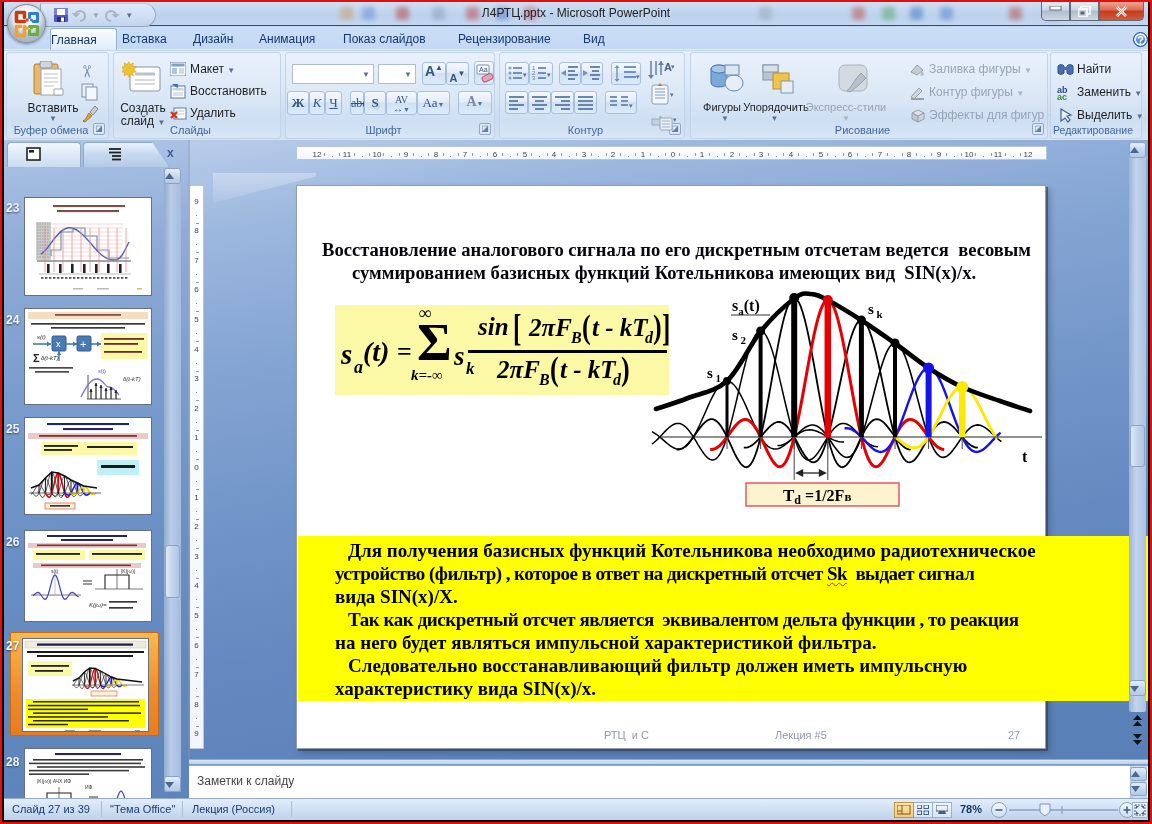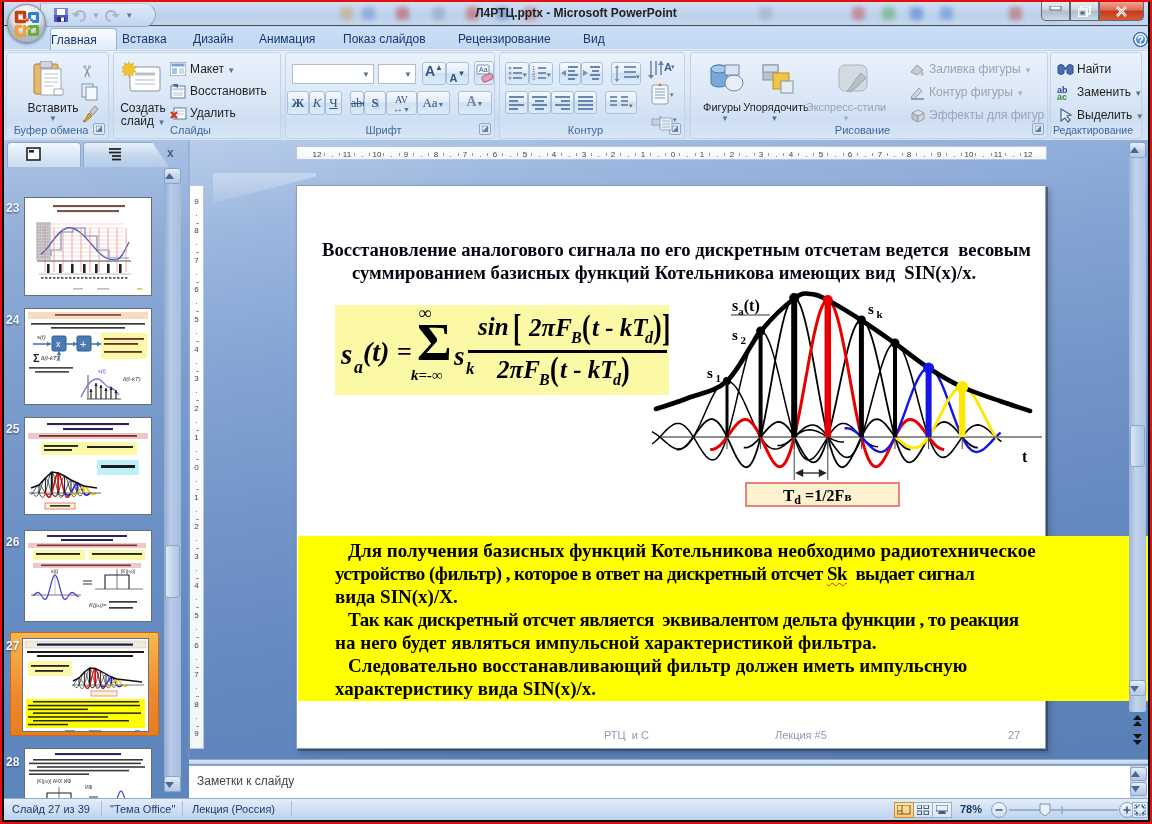--- a/index.html
+++ b/index.html
@@ -5,21 +5,21 @@
 * { margin:0; padding:0; box-sizing:border-box; }
 html,body { width:1152px; height:824px; overflow:hidden; }
 body { font-family:"Liberation Sans", sans-serif; position:relative; background:#e60d0d; }
 .win { position:absolute; left:2px; top:2px; width:1148px; height:820px; background:#bfd4ee; overflow:hidden;
   border-left:2px solid #0a0a0a; border-right:2px solid #0a0a0a; border-bottom:2px solid #0a0a0a; }
 .abs { position:absolute; }
 
 
 #titlebar { position:absolute; left:0; top:0; width:1144px; height:24px; border-bottom:1px solid #4a4a4a;
   background:linear-gradient(#d0e0f3, #bcd1ec 60%, #c4d7ef); overflow:hidden; }
-#title-text { position:absolute; left:0; right:0; top:4px; text-align:center; font-size:12px; color:#222;font-weight:bold; }
+#title-text { position:absolute; left:0; right:0; top:4px; text-align:center; font-size:12px; color:#222; }
 .smudge { position:absolute; top:5px; width:13px; height:13px; border-radius:3px; filter:blur(2.5px); opacity:.55; }
 
 #winbtns { position:absolute; right:4px; top:0; height:19px; display:flex; }
 .wb { width:29px; height:19px; border:1px solid #5e6b7d; border-top:none; background:linear-gradient(#e8eef5,#c9d4e0 45%,#aebccb 50%,#cdd8e2); }
 .wb:first-child { border-radius:0 0 0 5px; }
 .wb-close { width:45px; border-radius:0 0 5px 0; background:linear-gradient(#f0a696,#dd6951 45%,#c23a20 50%,#d55b36); }
 .wb .glyph { display:block; margin:4px auto 0; }
 
 
 #orb { position:absolute; left:3px; top:2px; width:39px; height:39px; border-radius:50%;

